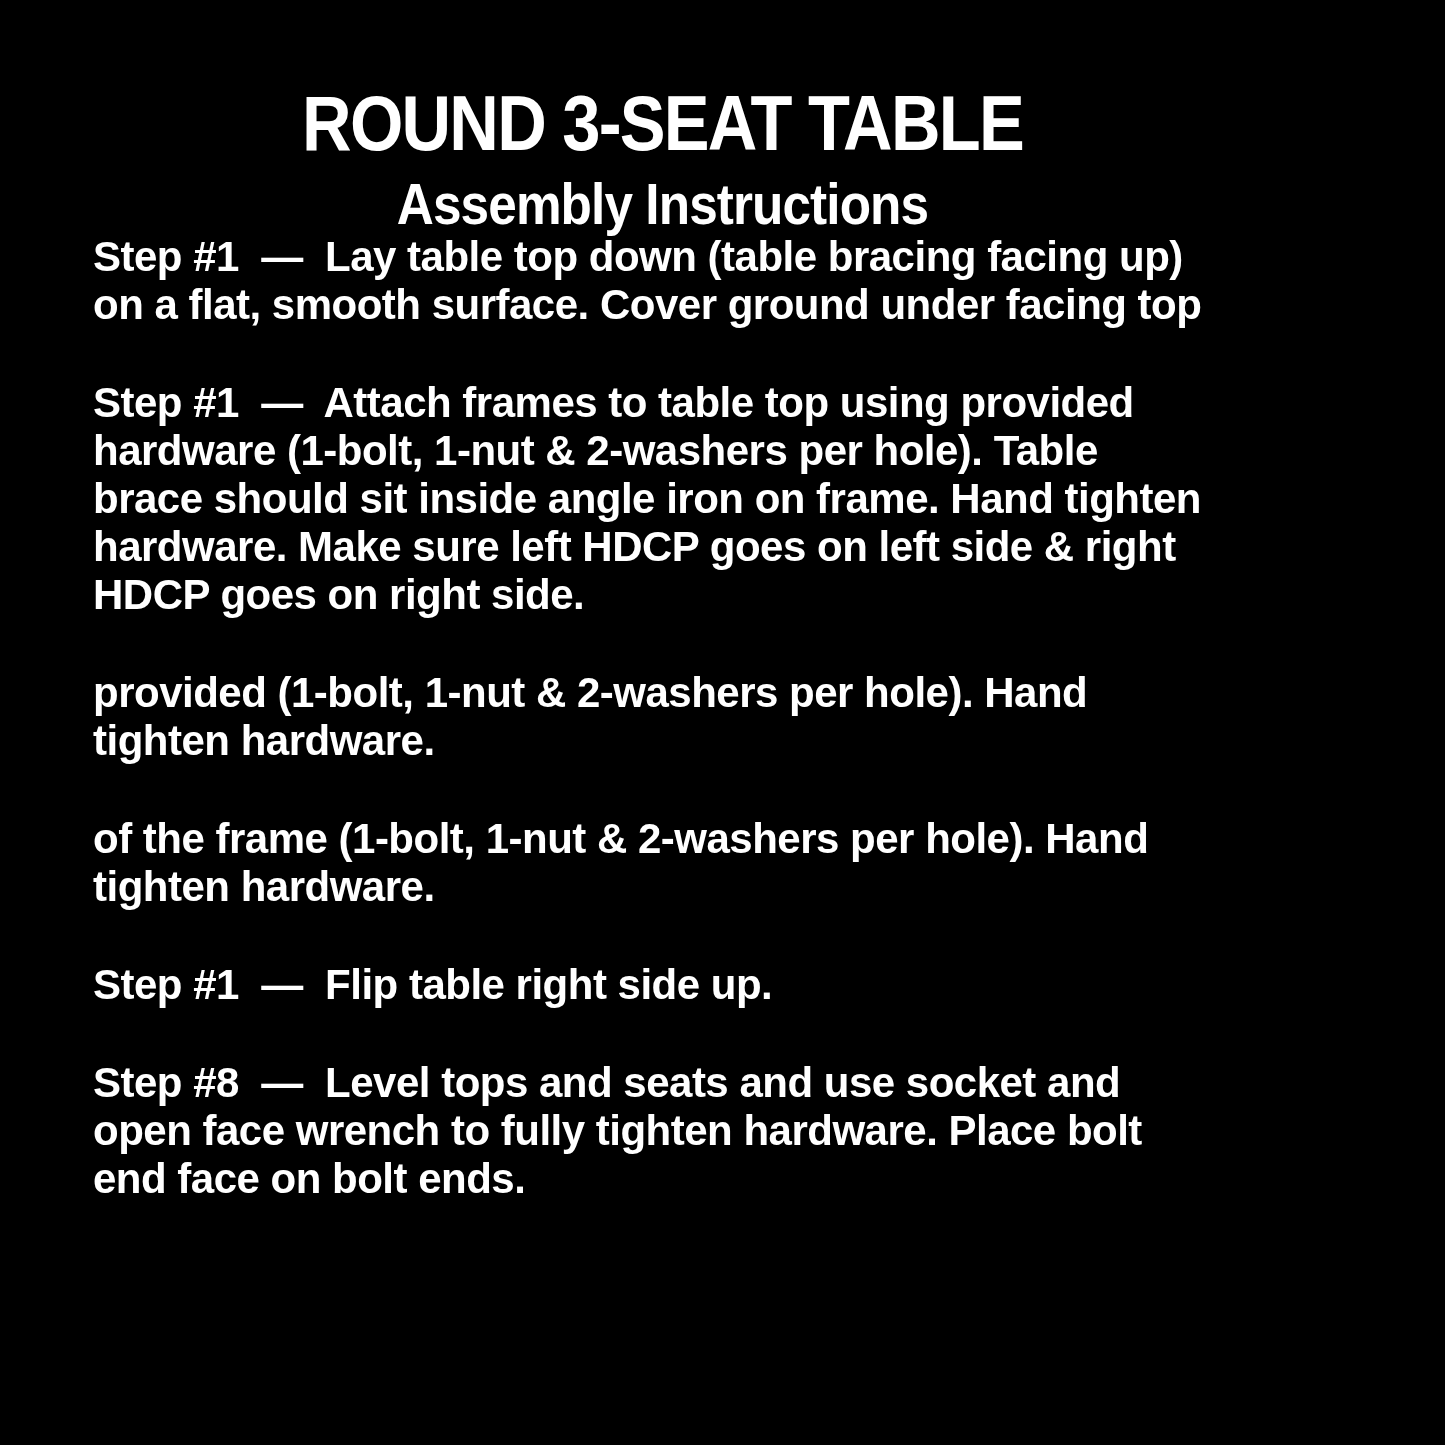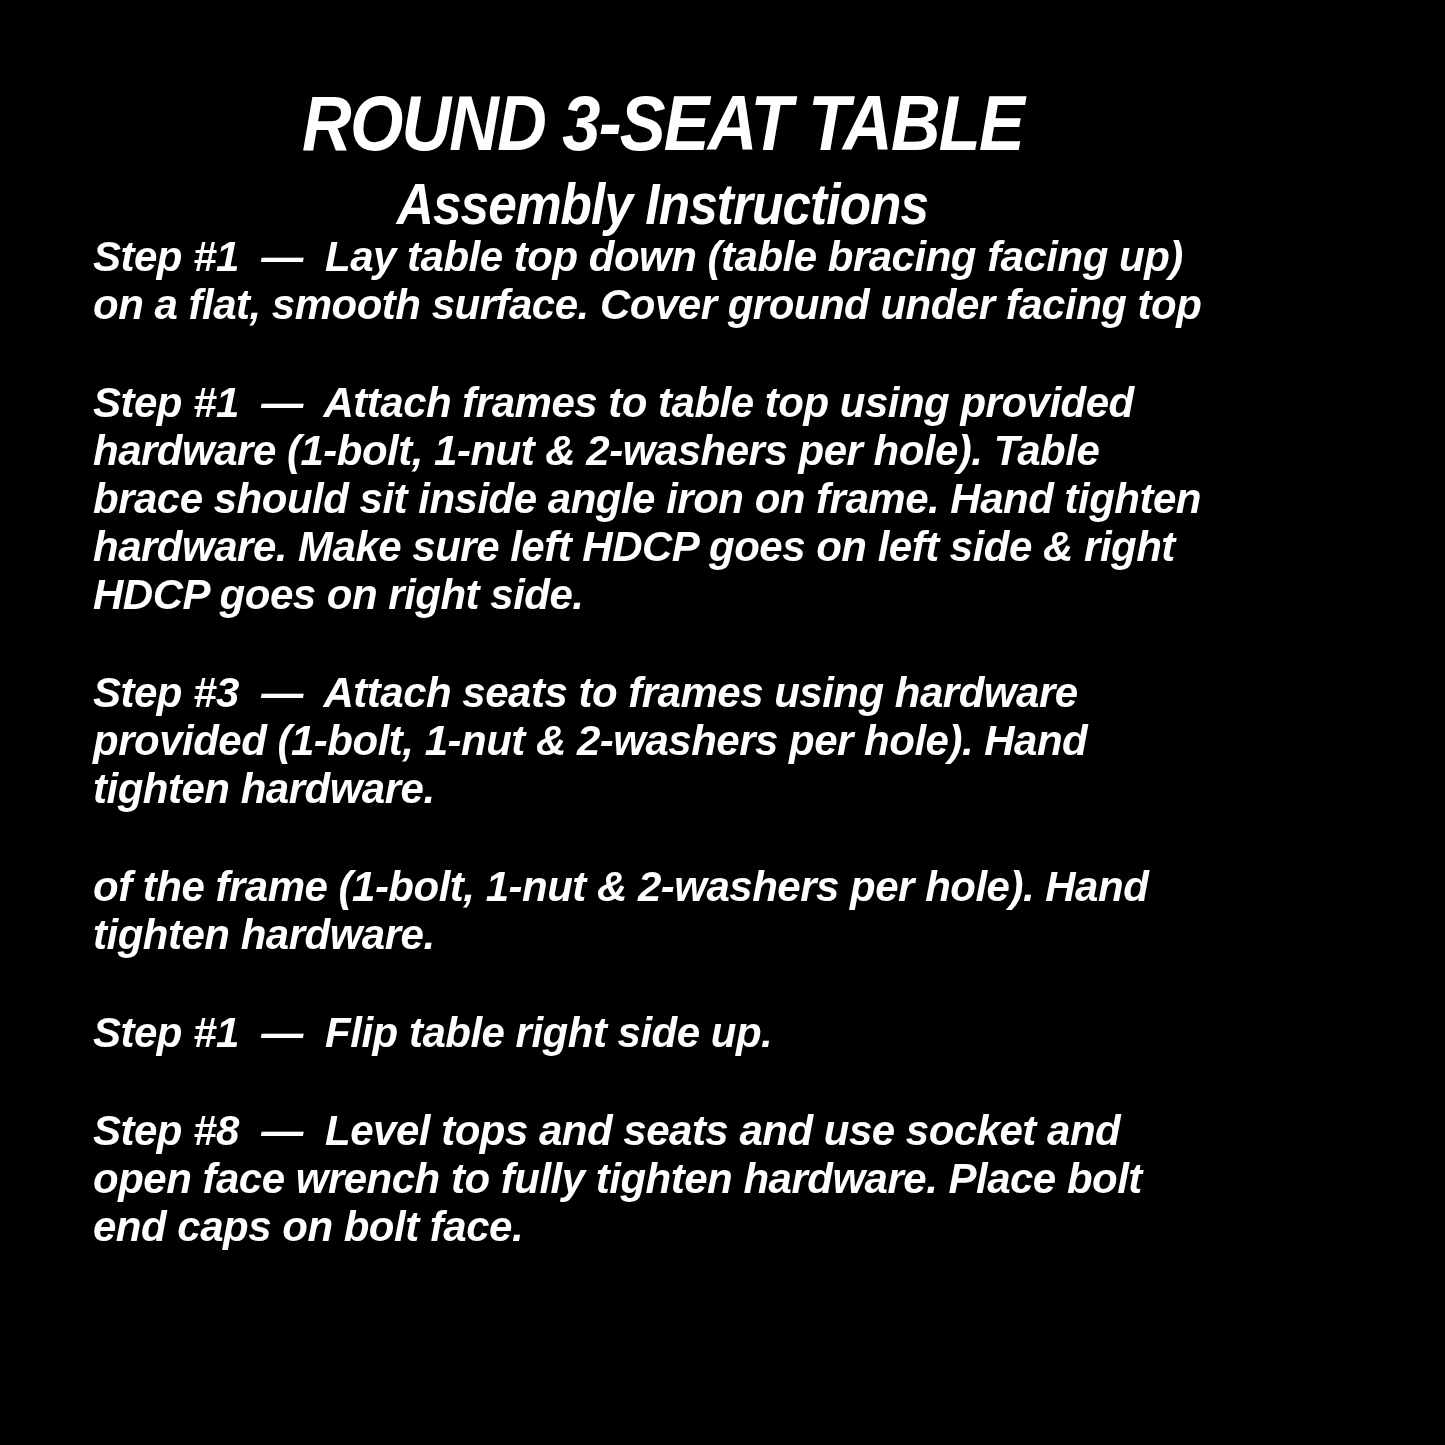--- a/index.html
+++ b/index.html
@@ -13,21 +13,20 @@
     overflow: hidden;
     font-family: "Liberation Sans", sans-serif;
     color: #ffffff;
   }
   .sheet {
     box-sizing: border-box;
     width: 1302px;
     height: 1445px;
     padding: 58px 70px 0 93px;
     background: #000000;
-    font-style: italic;
   }
   .title {
     margin: 26px 0 0 0;
     text-align: center;
     font-size: 78px;
     line-height: 1.0;
     font-weight: 700;
     letter-spacing: -2px;
     transform: scaleX(0.88);
     transform-origin: 50% 50%;
@@ -69,30 +68,29 @@
         <div class="step-line">on a flat, smooth surface. Cover ground under facing top</div>
       </div>
       <div class="step">
         <div class="step-line">Step #1  —  Attach frames to table top using provided</div>
         <div class="step-line">hardware (1-bolt, 1-nut &amp; 2-washers per hole). Table</div>
         <div class="step-line">brace should sit inside angle iron on frame. Hand tighten</div>
         <div class="step-line">hardware. Make sure left HDCP goes on left side &amp; right</div>
         <div class="step-line">HDCP goes on right side.</div>
       </div>
       <div class="step">
-        <div class="step-line">Step #3  —  Attach seats to frames using hardware</div>
         <div class="step-line">provided (1-bolt, 1-nut &amp; 2-washers per hole). Hand</div>
         <div class="step-line">tighten hardware.</div>
       </div>
       <div class="step">
         <div class="step-line">of the frame (1-bolt, 1-nut &amp; 2-washers per hole). Hand</div>
         <div class="step-line">tighten hardware.</div>
       </div>
       <div class="step">
         <div class="step-line">Step #1  —  Flip table right side up.</div>
       </div>
       <div class="step">
         <div class="step-line">Step #8  —  Level tops and seats and use socket and</div>
         <div class="step-line">open face wrench to fully tighten hardware. Place bolt</div>
-        <div class="step-line">end caps on bolt face.</div>
+        <div class="step-line">end face on bolt ends.</div>
       </div>
     </div>
 </div>
 
 </body></html>

